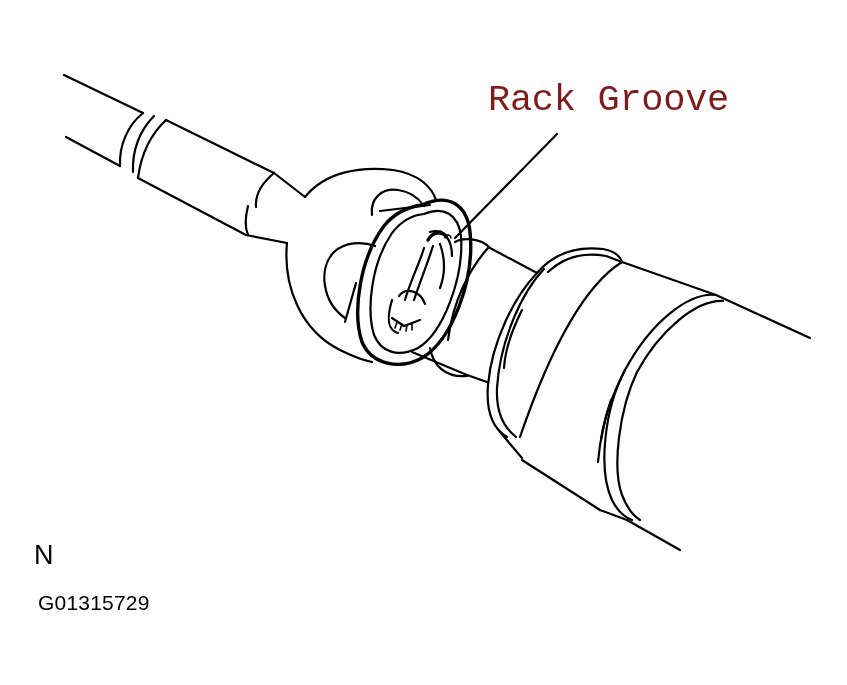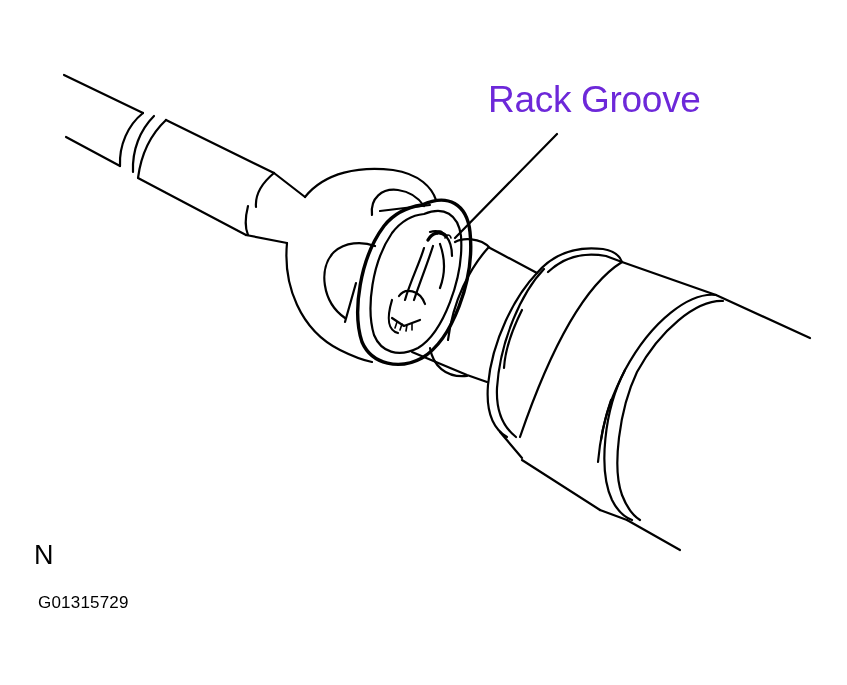--- a/index.html
+++ b/index.html
@@ -20,37 +20,38 @@
       top: 0;
       width: 847px;
       height: 685px;
     }
     .callout-label {
       position: absolute;
       left: 488px;
       top: 78px;
       font-size: 37px;
       line-height: 44px;
-      color: #6d28d9;
+      color: #7f1d1d;
       white-space: nowrap;
       letter-spacing: -0.3px;
+      font-family: Liberation Mono, monospace;
     }
     .view-letter {
       position: absolute;
       left: 34px;
       top: 539px;
       font-size: 27px;
       line-height: 32px;
       color: #000000;
     }
     .figure-id {
       position: absolute;
       left: 38px;
       top: 590px;
-      font-size: 17px;
+      font-size: 21px;
       line-height: 26px;
       color: #000000;
       letter-spacing: 0.2px;
     }
     svg .ln { fill: none; stroke: #000; stroke-width: 2.2; stroke-linecap: round; stroke-linejoin: round; }
     svg .th { fill: none; stroke: #000; stroke-width: 3.4; stroke-linecap: round; stroke-linejoin: round; }
     svg .tn { fill: none; stroke: #000; stroke-width: 1.6; stroke-linecap: round; stroke-linejoin: round; }
   </style>
 </head>
 <body>

